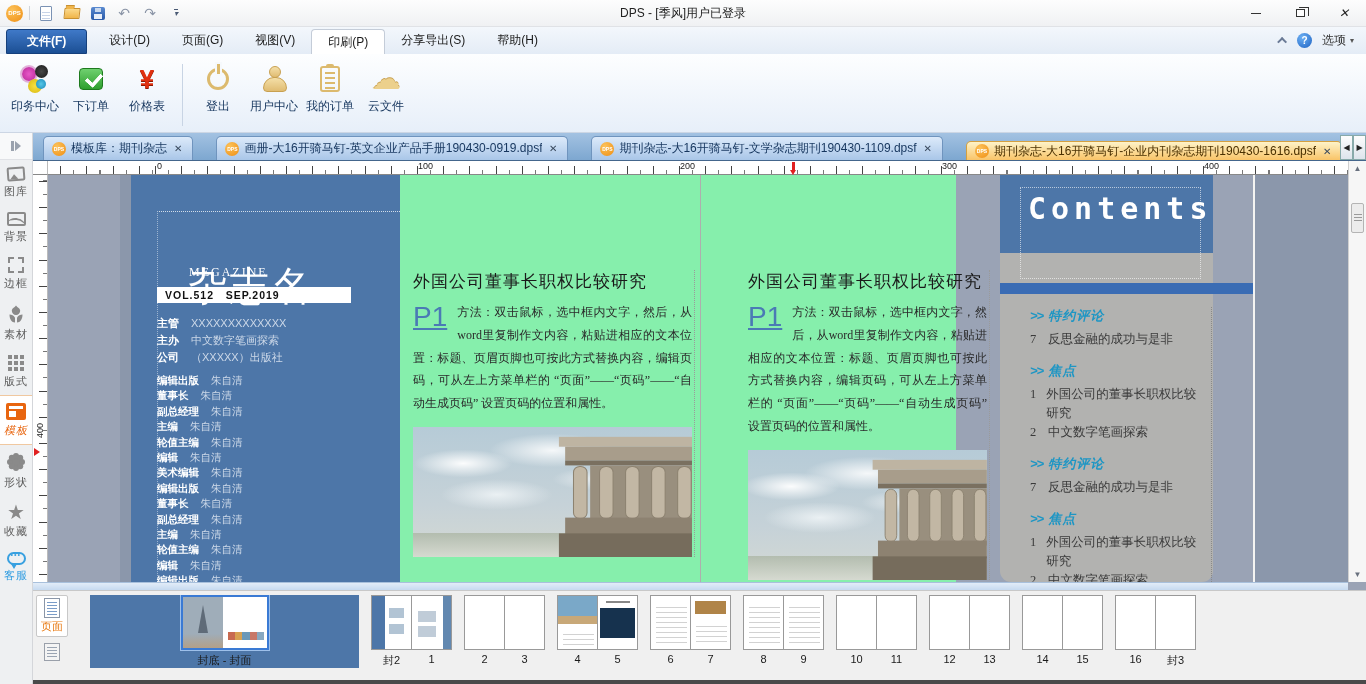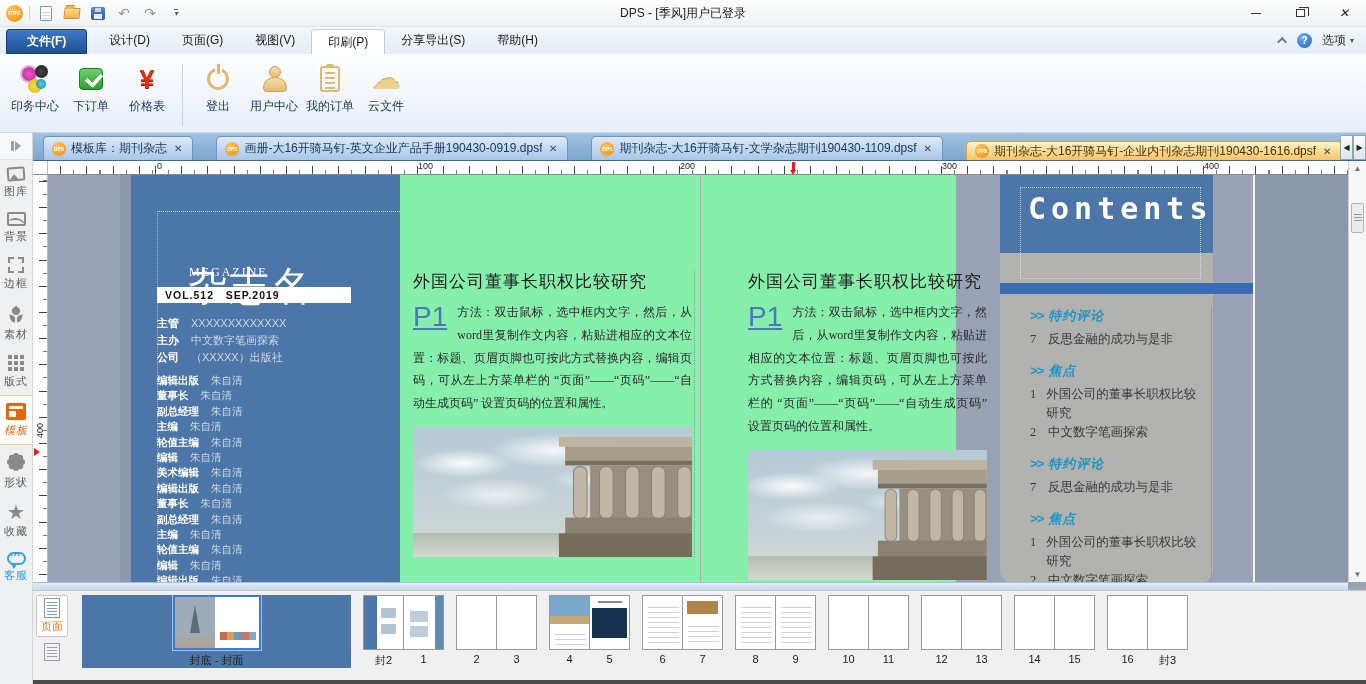--- a/index.html
+++ b/index.html
@@ -176,21 +176,21 @@
   .viewbtn { width:32px; display:flex; flex-direction:column; align-items:center; background:#fff; border:1px solid #c8c8c8; border-radius:2px; padding:2px 0; }
   .viewbtn.plain { background:transparent; border-color:transparent; }
   .vdoc { width:16px; height:20px; background:#fff; border:1px solid #8a96a8;
      background-image:repeating-linear-gradient(#7a9cc8 0 1px,transparent 1px 3px); background-size:10px 14px; background-position:2px 3px; background-repeat:no-repeat; }
   .vdoc2 { width:16px; height:18px; background:#f4f4f4; border:1px solid #9aa0aa;
      background-image:repeating-linear-gradient(#9aa4b2 0 1px,transparent 1px 3px); background-size:10px 12px; background-position:2px 3px; background-repeat:no-repeat; }
   .vlabel { font-size:11px; color:#e8780f; margin-top:1px; }
   .thumbs { display:flex; align-items:flex-start; margin-left:4px; overflow:hidden; }
   .thumb { display:flex; flex-direction:column; align-items:center; margin-left:-1px; }
   .thumb:nth-child(even) { margin-left:12px; }
-  .thumb:first-child { margin-left:8px; }
+  .thumb:first-child { margin-left:16px; }
   .tprev { width:41px; height:55px; background:#fff; border:1px solid #999; position:relative; }
   .tlbl { font-size:11px; color:#1a1a1a; margin-top:3px; white-space:nowrap; }
   .thumb.cover .tprev { width:88px;
      background:linear-gradient(180deg,rgba(194,148,96,0) 72%,rgba(194,148,96,.55)) 0 0/48% 100% no-repeat,
                 linear-gradient(90deg,#9fadb9 0 48%,#fff 48%); }
   .thumb.cover .tprev::before { content:""; position:absolute; left:15px; top:8px; border-left:5px solid transparent; border-right:5px solid transparent; border-bottom:28px solid #5f6b78; }
   .thumb.cover .tprev::after { content:""; position:absolute; right:3px; bottom:8px; width:36px; height:8px;
      background:linear-gradient(90deg,#c86a50 0 20%,#d8a050 20% 40%,#6a98b8 40% 60%,#c87868 60% 80%,#88a8c0 80%); }
   .thumb.selected .tprev { border:2px solid #3a7ad4; box-shadow:0 0 0 1px #9ec0ea; }
   .thumb.c2 .tprev { background:

